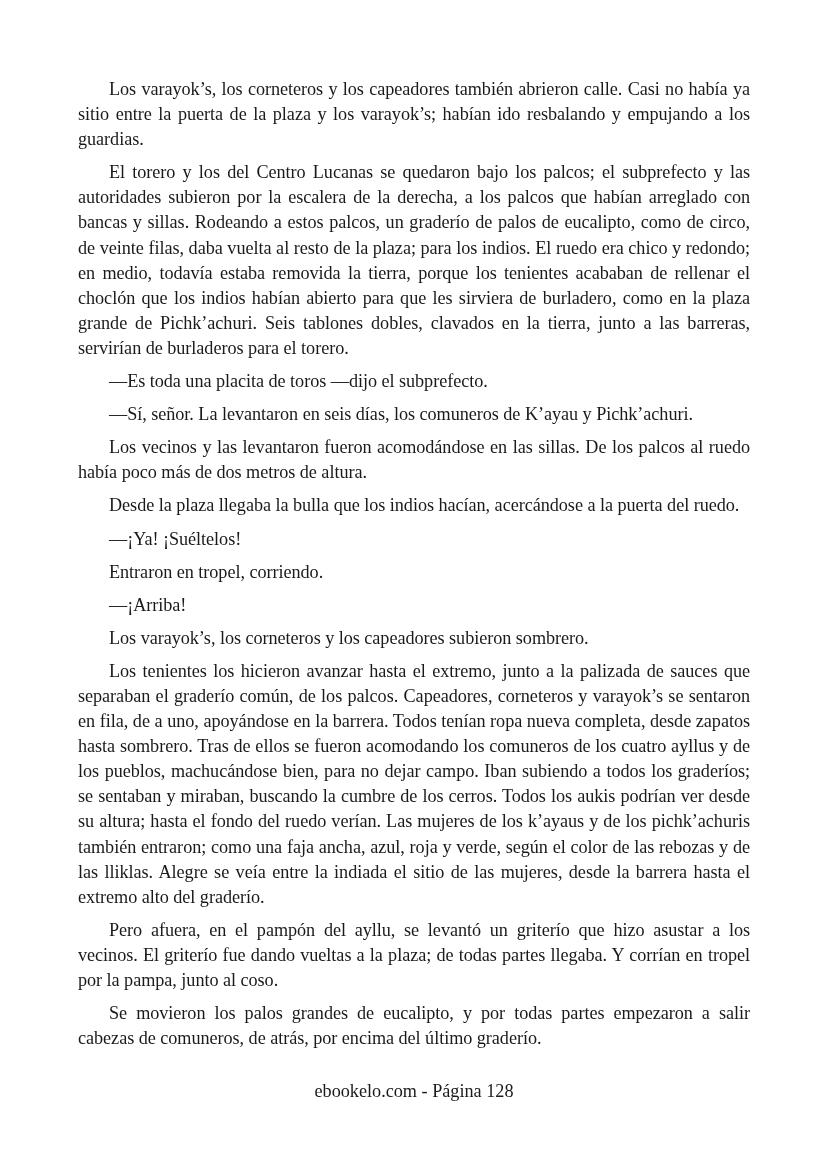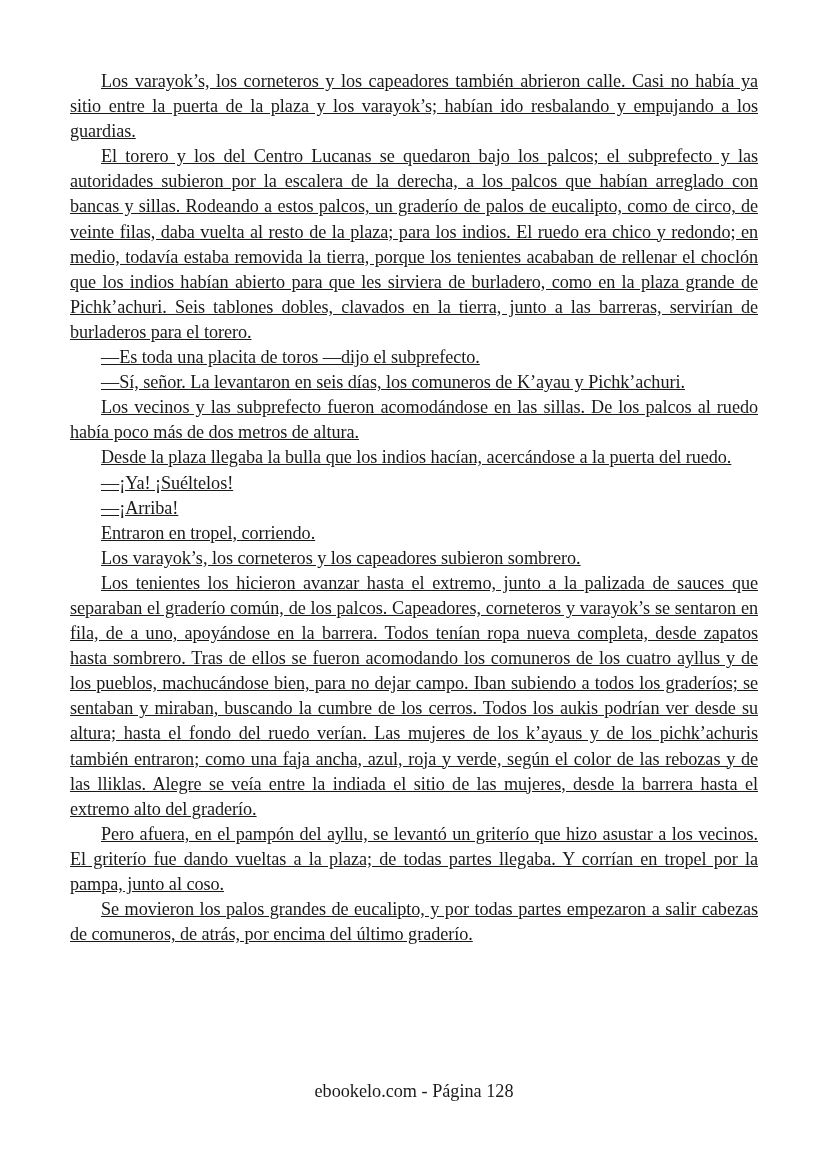--- a/index.html
+++ b/index.html
@@ -19,47 +19,46 @@
     position: absolute;
     left: 70px;
     top: 69px;
     width: 688px;
     font-size: 18.2px;
     line-height: 25.1px;
     text-align: justify;
     letter-spacing: -0.05px;
   }
   .page-body p {
-    margin: 0;
+    margin: 8px;
     text-indent: 31px;
     hyphens: none;
-    text-decoration: underline;
   }
   .footer {
     position: absolute;
     left: 0;
     width: 828px;
     top: 1079px;
     text-align: center;
     font-size: 18.2px;
     line-height: 25px;
   }
 </style>
 </head>
 <body>
 
 <div class="page-body">
   <p>Los varayok’s, los corneteros y los capeadores también abrieron calle. Casi no había ya sitio entre la puerta de la plaza y los varayok’s; habían ido resbalando y empujando a los guardias.</p>
   <p>El torero y los del Centro Lucanas se quedaron bajo los palcos; el subprefecto y las autoridades subieron por la escalera de la derecha, a los palcos que habían arreglado con bancas y sillas. Rodeando a estos palcos, un graderío de palos de eucalipto, como de circo, de veinte filas, daba vuelta al resto de la plaza; para los indios. El ruedo era chico y redondo; en medio, todavía estaba removida la tierra, porque los tenientes acababan de rellenar el choclón que los indios habían abierto para que les sirviera de burladero, como en la plaza grande de Pichk’achuri. Seis tablones dobles, clavados en la tierra, junto a las barreras, servirían de burladeros para el torero.</p>
   <p>—Es toda una placita de toros —dijo el subprefecto.</p>
   <p>—Sí, señor. La levantaron en seis días, los comuneros de K’ayau y Pichk’achuri.</p>
-  <p>Los vecinos y las subprefecto fueron acomodándose en las sillas. De los palcos al ruedo había poco más de dos metros de altura.</p>
+  <p>Los vecinos y las levantaron fueron acomodándose en las sillas. De los palcos al ruedo había poco más de dos metros de altura.</p>
   <p>Desde la plaza llegaba la bulla que los indios hacían, acercándose a la puerta del ruedo.</p>
   <p>—¡Ya! ¡Suéltelos!</p>
+  <p>Entraron en tropel, corriendo.</p>
   <p>—¡Arriba!</p>
-  <p>Entraron en tropel, corriendo.</p>
   <p>Los varayok’s, los corneteros y los capeadores subieron sombrero.</p>
   <p>Los tenientes los hicieron avanzar hasta el extremo, junto a la palizada de sauces que separaban el graderío común, de los palcos. Capeadores, corneteros y varayok’s se sentaron en fila, de a uno, apoyándose en la barrera. Todos tenían ropa nueva completa, desde zapatos hasta sombrero. Tras de ellos se fueron acomodando los comuneros de los cuatro ayllus y de los pueblos, machucándose bien, para no dejar campo. Iban subiendo a todos los graderíos; se sentaban y miraban, buscando la cumbre de los cerros. Todos los aukis podrían ver desde su altura; hasta el fondo del ruedo verían. Las mujeres de los k’ayaus y de los pichk’achuris también entraron; como una faja ancha, azul, roja y verde, según el color de las rebozas y de las lliklas. Alegre se veía entre la indiada el sitio de las mujeres, desde la barrera hasta el extremo alto del graderío.</p>
   <p>Pero afuera, en el pampón del ayllu, se levantó un griterío que hizo asustar a los vecinos. El griterío fue dando vueltas a la plaza; de todas partes llegaba. Y corrían en tropel por la pampa, junto al coso.</p>
   <p>Se movieron los palos grandes de eucalipto, y por todas partes empezaron a salir cabezas de comuneros, de atrás, por encima del último graderío.</p>
 </div>
 
 <div class="footer">ebookelo.com - Página 128</div>
 
 </body></html>

